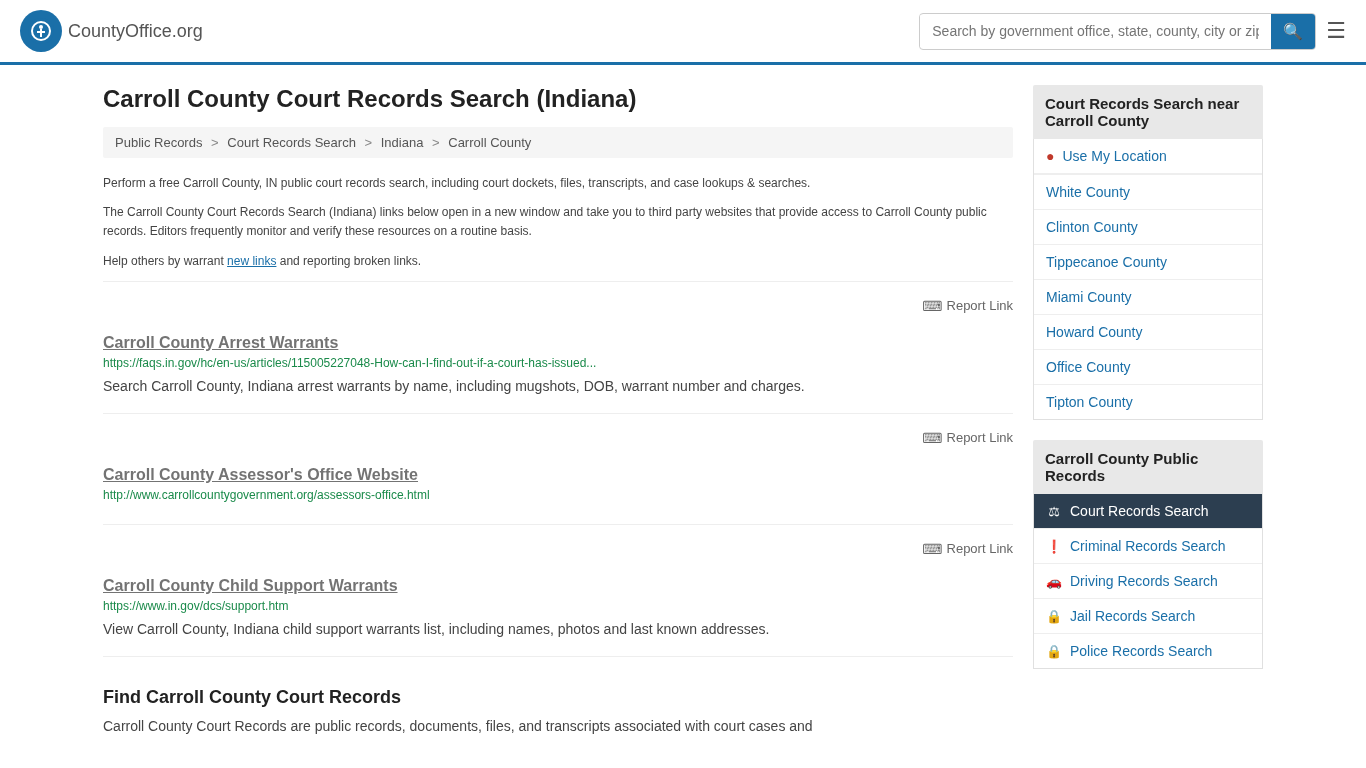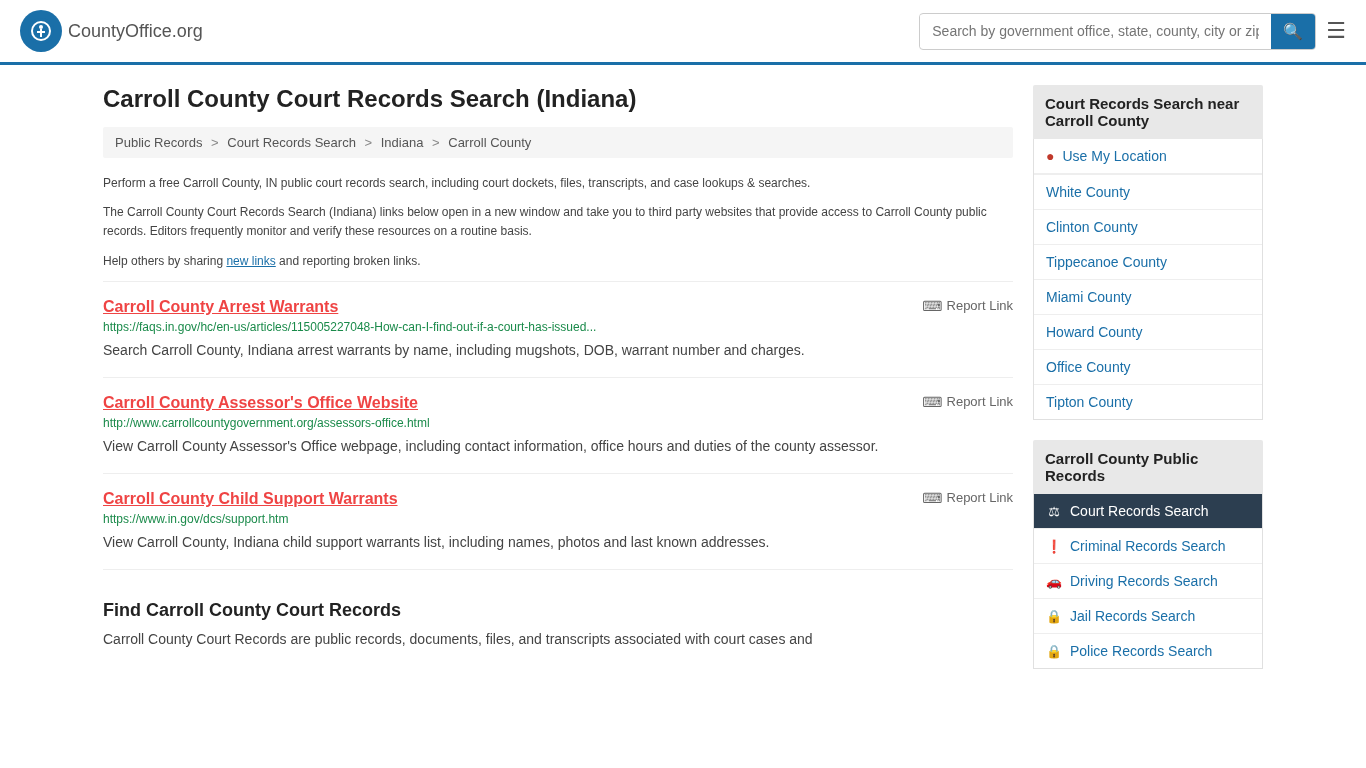--- a/index.html
+++ b/index.html
@@ -122,24 +122,25 @@
     }
 
     
     .result-item {
       border-top: 1px solid #eee;
       padding: 16px 0;
     }
     .result-title {
       font-size: 16px;
       font-weight: bold;
-      color: #ef4444;
+      color: #737373;
       text-decoration: underline;
       cursor: pointer;
       display: inline;
+      margin-top: 36px;
     }
     .result-header {
       display: flex;
       justify-content: space-between;
       align-items: flex-start;
       margin-bottom: 4px;
     }
     .report-link {
       font-size: 13px;
       color: #666;
@@ -276,21 +277,21 @@
       <a href="#">Court Records Search</a>
       <span>&gt;</span>
       <a href="#">Indiana</a>
       <span>&gt;</span>
       <a href="#">Carroll County</a>
     </div>
 
     <p class="intro-text">Perform a free Carroll County, IN public court records search, including court dockets, files, transcripts, and case lookups &amp; searches.</p>
     <p class="intro-text">The Carroll County Court Records Search (Indiana) links below open in a new window and take you to third party websites that provide access to Carroll County public records. Editors frequently monitor and verify these resources on a routine basis.</p>
     <p class="intro-text">
-      <span>Help others by sharing </span><a href="#">new links</a><span> and reporting broken links.</span>
+      <span>Help others by warrant </span><a href="#">new links</a><span> and reporting broken links.</span>
     </p>
 
     <div class="result-item">
       <div class="result-header">
         <span class="result-title">Carroll County Arrest Warrants</span>
         <span class="report-link">
           <span class="report-icon">⌨</span>
           Report Link
         </span>
       </div>
@@ -300,21 +301,20 @@
 
     <div class="result-item">
       <div class="result-header">
         <span class="result-title">Carroll County Assessor's Office Website</span>
         <span class="report-link">
           <span class="report-icon">⌨</span>
           Report Link
         </span>
       </div>
       <div class="result-url">http://www.carrollcountygovernment.org/assessors-office.html</div>
-      <div class="result-desc">View Carroll County Assessor's Office webpage, including contact information, office hours and duties of the county assessor.</div>
     </div>
 
     <div class="result-item">
       <div class="result-header">
         <span class="result-title">Carroll County Child Support Warrants</span>
         <span class="report-link">
           <span class="report-icon">⌨</span>
           Report Link
         </span>
       </div>

